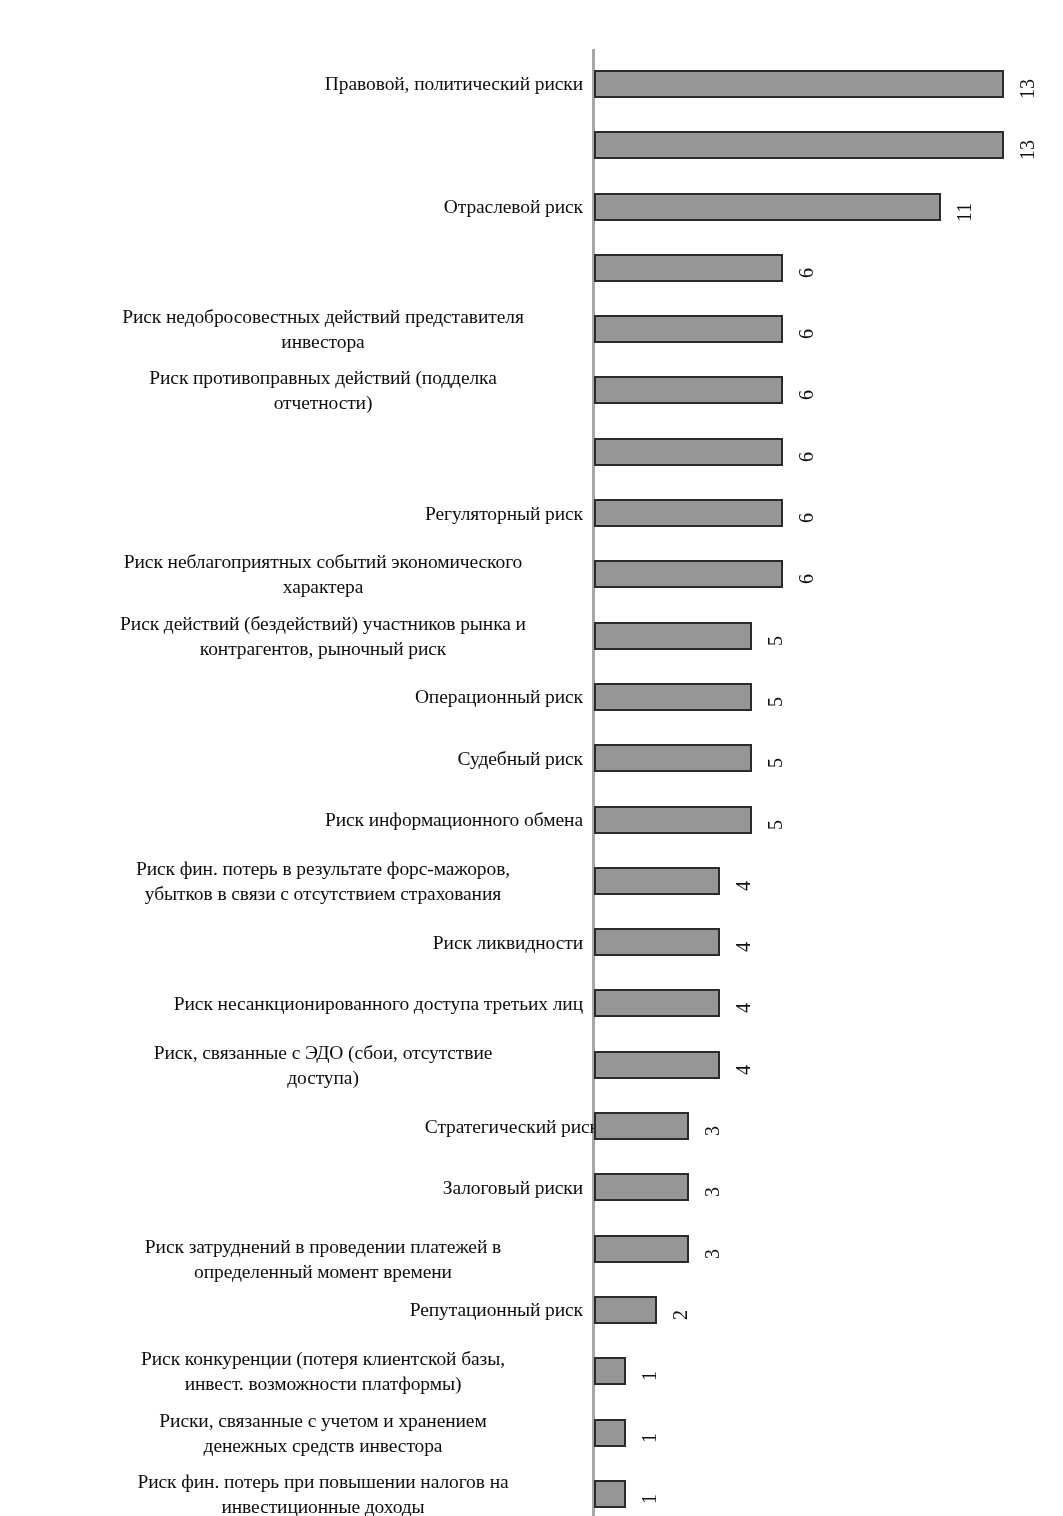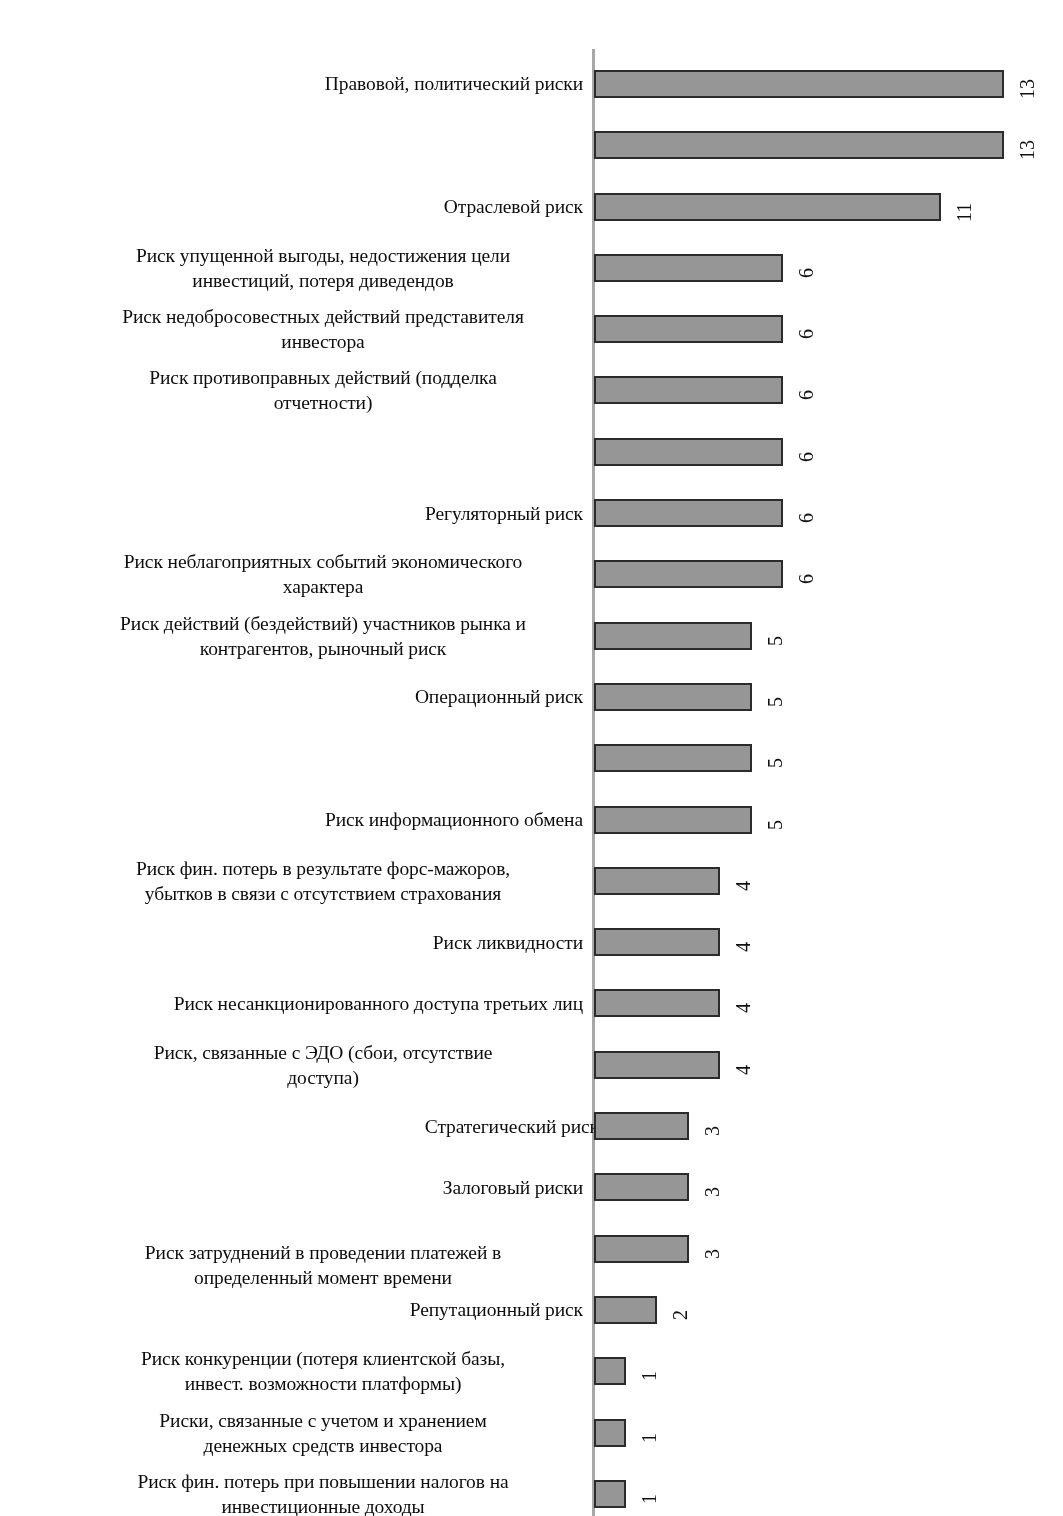--- a/index.html
+++ b/index.html
@@ -88,22 +88,20 @@
       <div class="bar-row" style="top: 65.65px; height: 61.3px;">
         <div class="bar" style="width: 409.5px; top: 16.65px; background: rgb(150, 150, 150); border-color: rgb(43, 43, 43);"></div>
         <div class="bar-value" style="left: 1016.5px; top: 45.65px;">13</div>
       </div>
       <div class="bar-row" style="top: 126.95px; height: 61.3px;">
         <div class="cat-label single" style="top: 18.15px;">Отраслевой риск</div>
         <div class="bar" style="width: 346.5px; top: 16.65px; background: rgb(150, 150, 150); border-color: rgb(43, 43, 43);"></div>
         <div class="bar-value" style="left: 953.5px; top: 45.65px;">11</div>
       </div>
       <div class="bar-row" style="top: 188.25px; height: 61.3px;">
-        <div class="cat-label" style="top: 5.65px;">Риск упущенной выгоды, недостижения цели
-инвестиций, потеря диведендов</div>
         <div class="bar" style="width: 189px; top: 16.65px; background: rgb(150, 150, 150); border-color: rgb(43, 43, 43);"></div>
         <div class="bar-value" style="left: 796px; top: 40.65px;">6</div>
       </div>
       <div class="bar-row" style="top: 249.55px; height: 61.3px;">
         <div class="cat-label" style="top: 5.65px;">Риск недобросовестных действий представителя
 инвестора</div>
         <div class="bar" style="width: 189px; top: 16.65px; background: rgb(150, 150, 150); border-color: rgb(43, 43, 43);"></div>
         <div class="bar-value" style="left: 796px; top: 40.65px;">6</div>
       </div>
       <div class="bar-row" style="top: 310.85px; height: 61.3px;">
@@ -132,20 +130,21 @@
 контрагентов, рыночный риск</div>
         <div class="bar" style="width: 157.5px; top: 16.65px; background: rgb(150, 150, 150); border-color: rgb(43, 43, 43);"></div>
         <div class="bar-value" style="left: 764.5px; top: 40.65px;">5</div>
       </div>
       <div class="bar-row" style="top: 617.35px; height: 61.3px;">
         <div class="cat-label single" style="top: 18.15px;">Операционный риск</div>
         <div class="bar" style="width: 157.5px; top: 16.65px; background: rgb(150, 150, 150); border-color: rgb(43, 43, 43);"></div>
         <div class="bar-value" style="left: 764.5px; top: 40.65px;">5</div>
       </div>
       <div class="bar-row" style="top: 678.65px; height: 61.3px;">
+        <div class="cat-label single" style="top: 18.15px;">Судебный риск</div>
         <div class="bar" style="width: 157.5px; top: 16.65px; background: rgb(150, 150, 150); border-color: rgb(43, 43, 43);"></div>
         <div class="bar-value" style="left: 764.5px; top: 40.65px;">5</div>
       </div>
       <div class="bar-row" style="top: 739.95px; height: 61.3px;">
         <div class="cat-label single" style="top: 18.15px;">Риск информационного обмена</div>
         <div class="bar" style="width: 157.5px; top: 16.65px; background: rgb(150, 150, 150); border-color: rgb(43, 43, 43);"></div>
         <div class="bar-value" style="left: 764.5px; top: 40.65px;">5</div>
       </div>
       <div class="bar-row" style="top: 801.25px; height: 61.3px;">
         <div class="cat-label" style="top: 5.65px;">Риск фин. потерь в результате форс-мажоров,
@@ -173,21 +172,21 @@
         <div class="cat-label single" style="top: 18.15px;">Стратегический риск</div>
         <div class="bar" style="width: 94.5px; top: 16.65px; background: rgb(150, 150, 150); border-color: rgb(43, 43, 43);"></div>
         <div class="bar-value" style="left: 701.5px; top: 40.65px;">3</div>
       </div>
       <div class="bar-row" style="top: 1107.75px; height: 61.3px;">
         <div class="cat-label single" style="top: 18.15px;">Залоговый риски</div>
         <div class="bar" style="width: 94.5px; top: 16.65px; background: rgb(150, 150, 150); border-color: rgb(43, 43, 43);"></div>
         <div class="bar-value" style="left: 701.5px; top: 40.65px;">3</div>
       </div>
       <div class="bar-row" style="top: 1169.05px; height: 61.3px;">
-        <div class="cat-label" style="top: 22px;">Риск затруднений в проведении платежей в
+        <div class="cat-label" style="top: 16px;">Риск затруднений в проведении платежей в
 определенный момент времени</div>
         <div class="bar" style="width: 94.5px; top: 16.65px; background: rgb(150, 150, 150); border-color: rgb(43, 43, 43);"></div>
         <div class="bar-value" style="left: 701.5px; top: 40.65px;">3</div>
       </div>
       <div class="bar-row" style="top: 1230.35px; height: 61.3px;">
         <div class="cat-label single" style="top: 18.15px;">Репутационный риск</div>
         <div class="bar" style="width: 63px; top: 16.65px; background: rgb(150, 150, 150); border-color: rgb(43, 43, 43);"></div>
         <div class="bar-value" style="left: 670px; top: 40.65px;">2</div>
       </div>
       <div class="bar-row" style="top: 1291.65px; height: 61.3px;">

